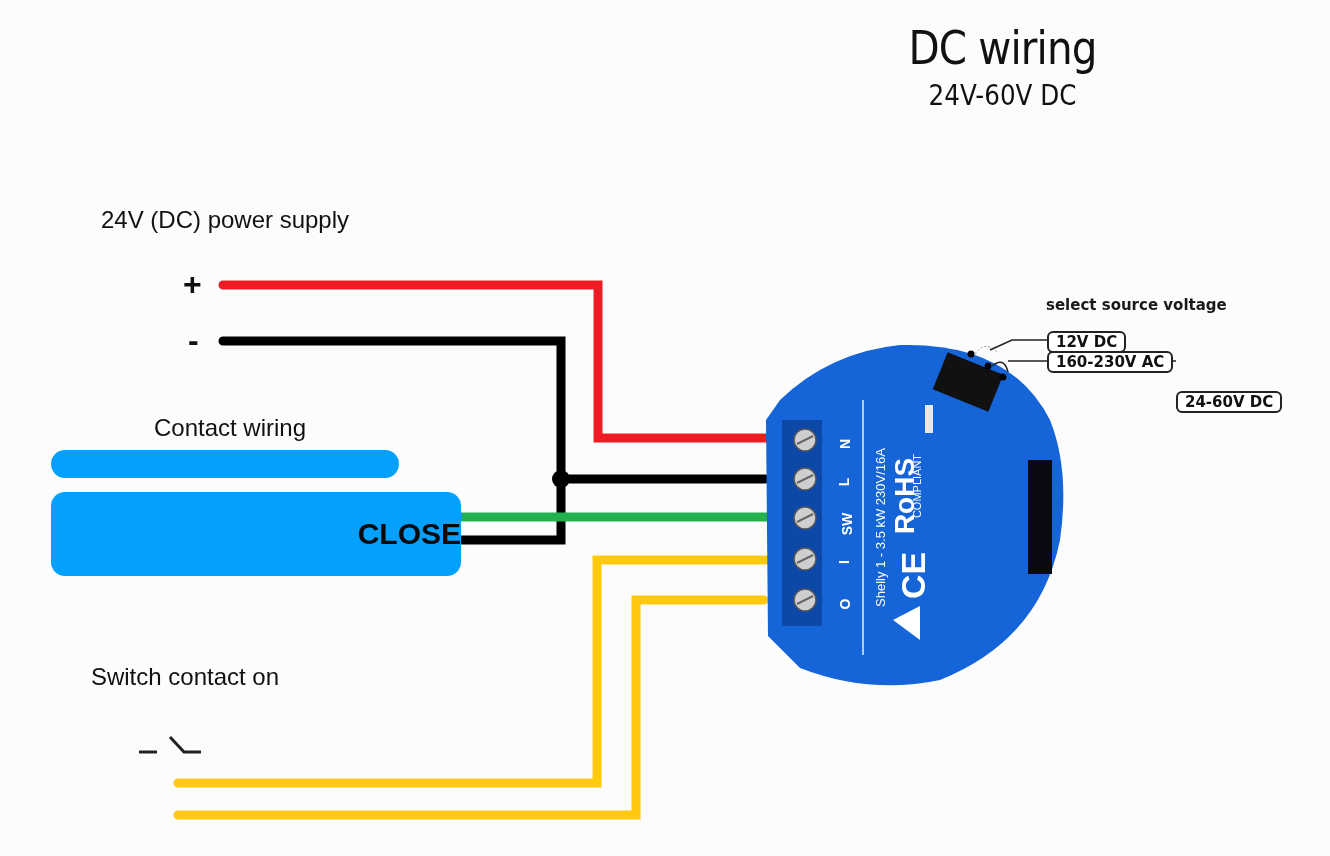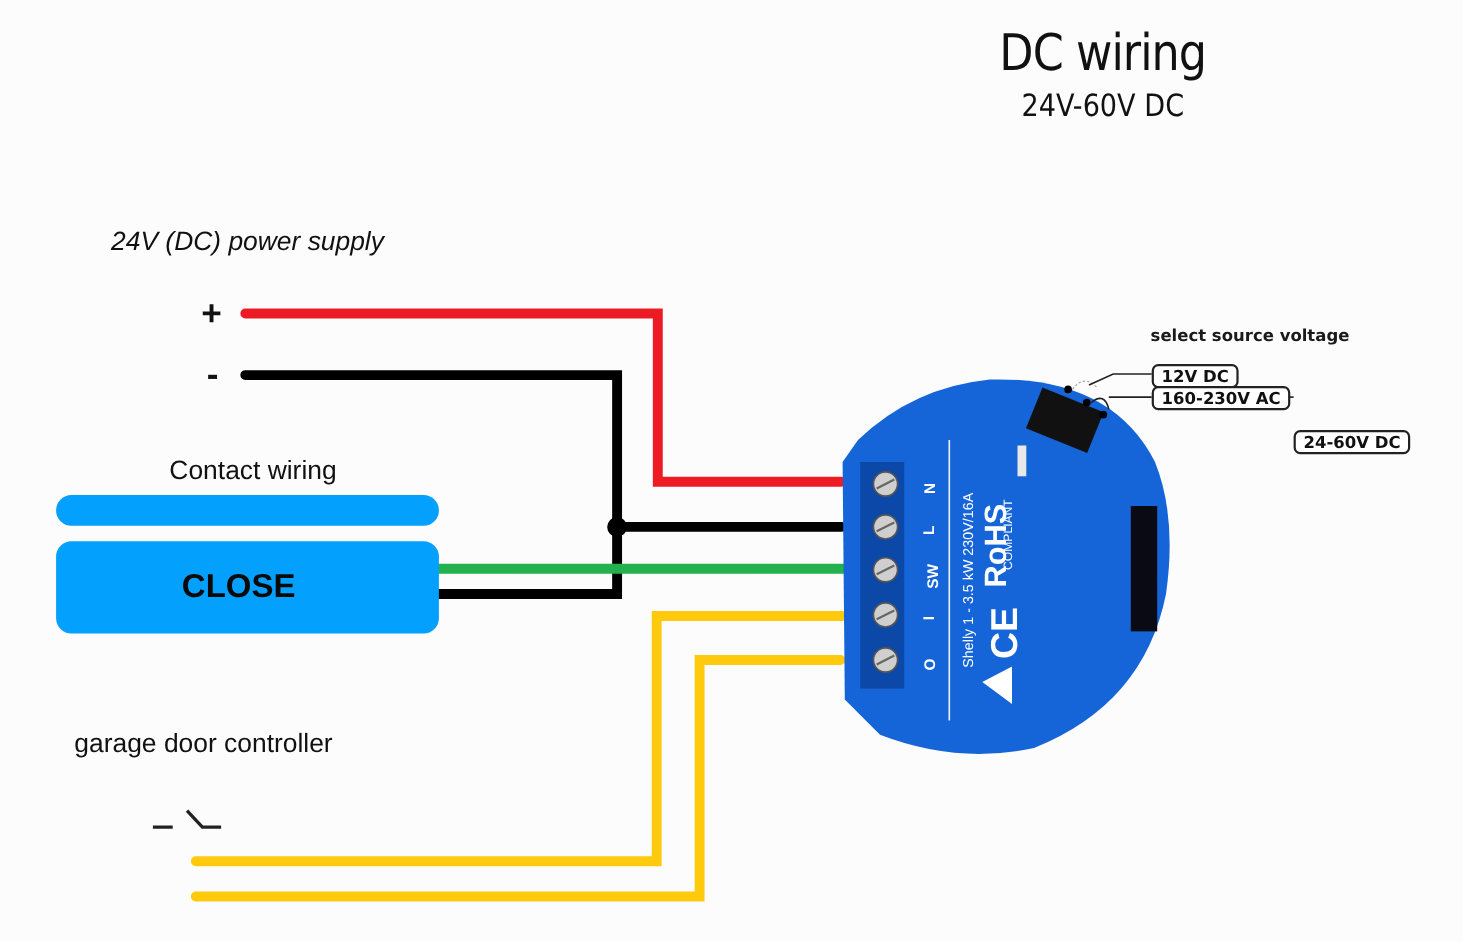--- a/index.html
+++ b/index.html
@@ -3,21 +3,21 @@
 <meta charset="utf-8">
 <style>
   html, body { margin:0; padding:0; }
   body { width:1330px; height:856px; background:#fcfcfc; position:relative; overflow:hidden; font-family:"Liberation Sans", sans-serif; }
   .abs { position:absolute; }
   .title { left:860px; top:22px; width:285px; text-align:center; font-family:"DejaVu Sans", sans-serif; font-size:46px; color:#111; line-height:52px; letter-spacing:-1px; transform:scaleX(0.88); transform-origin:center; }
   .subtitle { left:860px; top:80px; width:285px; text-align:center; font-family:"DejaVu Sans", sans-serif; font-size:28px; color:#111; line-height:32px; transform:scaleX(0.88); }
   .label { font-size:24px; color:#111; line-height:30px; text-align:center; }
   .sign { font-size:32px; font-weight:bold; color:#111; }
   .sensor-bar { left:51px; top:450px; width:348px; height:28px; border-radius:14px; background:#03a0fe; }
-  .sensor-box { left:51px; top:492px; width:348px; height:84px; border-radius:14px; background:#03a0fe; display:flex; align-items:center; justify-content:center; }
+  .sensor-box { left:51px; top:492px; width:410px; height:84px; border-radius:14px; background:#03a0fe; display:flex; align-items:center; justify-content:flex-end; }
   .sensor-box span { font-size:30px; font-weight:bold; color:#0a0a0a; margin-left:-16px; }
   .vsel-title { left:1046px; top:296px; font-family:"DejaVu Sans", sans-serif; font-weight:bold; font-size:15px; color:#1a1a1a; }
   .vbox { border:2px solid #222; border-radius:6px; padding:0 7px; font-family:"DejaVu Sans", sans-serif; font-weight:bold; font-size:15px; color:#111; background:#fff; line-height:18px; }
   svg { position:absolute; left:0; top:0; }
 </style>
 </head>
 <body>
 
 <svg width="1330" height="856">
   <g fill="none" stroke-width="9" stroke-linejoin="miter" stroke-linecap="round">
@@ -86,32 +86,32 @@
   <div class="abs" style="left:0;top:166px;transform:rotate(-90deg);color:#fff;font-weight:bold;font-size:14px;">O</div>
 </div>
 <div class="abs" style="left:775px;top:520px;width:210px;text-align:center;transform:rotate(-90deg);color:#fff;font-size:13px;white-space:nowrap;">Shelly 1 - 3.5 kW 230V/16A</div>
 <div class="abs" style="left:867px;top:480px;transform:rotate(-90deg);color:#fff;font-size:28px;font-weight:bold;">RoHS</div>
 <div class="abs" style="left:885px;top:480px;transform:rotate(-90deg);color:#fff;font-size:11px;">COMPLIANT</div>
 <div class="abs" style="left:890px;top:556px;transform:rotate(-90deg);color:#fff;font-size:34px;font-weight:bold;">CE</div>
 
 <div class="abs title">DC wiring</div>
 <div class="abs subtitle">24V-60V DC</div>
 
-<div class="abs label" style="left:60px;top:205px;width:330px;font-style:italic;">
+<div class="abs label" style="left:60px;top:205px;width:330px;">
   <div>24V (DC) power supply</div>
 </div>
 <div class="abs sign" style="left:183px;top:266px;">+</div>
 <div class="abs sign" style="left:188px;top:322px;">-</div>
 
 <div class="abs label" style="left:51px;top:413px;width:358px;">Contact wiring</div>
 <div class="abs sensor-bar"></div>
 <div class="abs sensor-box">
   <span>CLOSE</span>
 </div>
 
 <div class="abs label" style="left:40px;top:662px;width:290px;">
-  <div>garage door controller</div>
+  <div>Switch contact on</div>
 </div>
 
 <div class="abs vsel-title">select source voltage</div>
 <div class="abs vbox" style="left:1047px;top:331px;text-align:center;">12V DC</div>
 <div class="abs vbox" style="left:1047px;top:351px;">160-230V AC</div>
 <div class="abs vbox" style="left:1176px;top:351px;margin-top:40px;">24-60V DC</div>
 
 </body></html>

